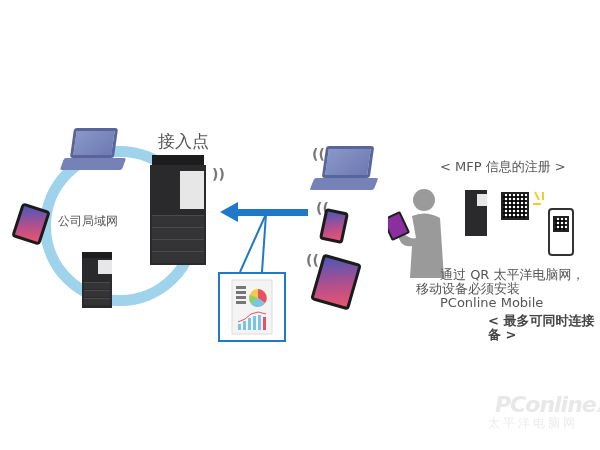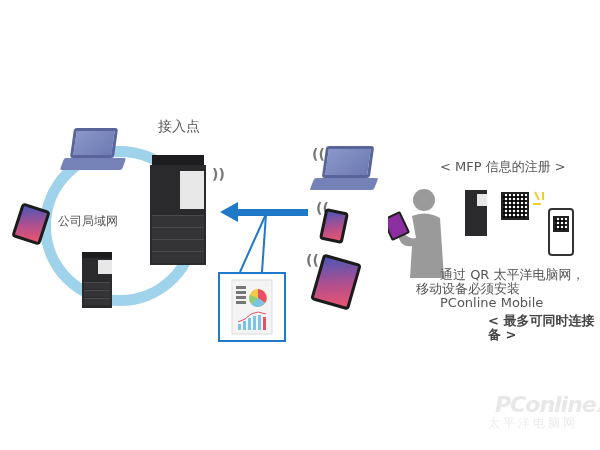--- a/index.html
+++ b/index.html
@@ -1,20 +1,20 @@
 <!DOCTYPE html>
 <html><head>
 <meta charset="utf-8">
 <style>
   html, body { margin: 0; padding: 0; }
   body { width: 600px; height: 450px; background: #ffffff; position: relative; overflow: hidden; font-family: "DejaVu Sans", sans-serif; }
   .abs { position: absolute; }
   .lan-ring { left: 40px; top: 146px; width: 160px; height: 160px; border-radius: 50%; border: 11px solid #9fd3ec; box-sizing: border-box; }
   .lan-label { left: 58px; top: 213px; width: 130px; text-align: left; font-size: 12px; color: #555; }
-  .ap-label { left: 158px; top: 118px; font-size: 14px; color: #555; }
+  .ap-label { left: 158px; top: 130px; font-size: 17px; color: #555; }
   .mfp-body { background: #2a2a2c; }
   .mfp-top { background: #1d1d1f; }
   .mfp-panel { background: #e7e7e7; }
   .mfp-tray { background: #343436; border-top: 1px solid #4a4a4c; }
   .laptop-screen { background: linear-gradient(135deg,#8a97c8,#6d7ab3); border: 3px solid #58649a; border-radius: 3px; box-sizing: border-box; }
   .laptop-base { background: #7482b7; border-radius: 2px; }
   .phone { background: #1b1b1b; border-radius: 4px; box-sizing: border-box; padding: 3px; }
   .phone-screen { width: 100%; height: 100%; background: linear-gradient(160deg,#4c57b7 0%,#b24f8e 55%,#e95570 100%); }
   .wifi { color: #777; font-size: 14px; font-weight: bold; }
   .arrow-shaft { left: 236px; top: 209px; width: 72px; height: 7px; background: #1f78c8; }

